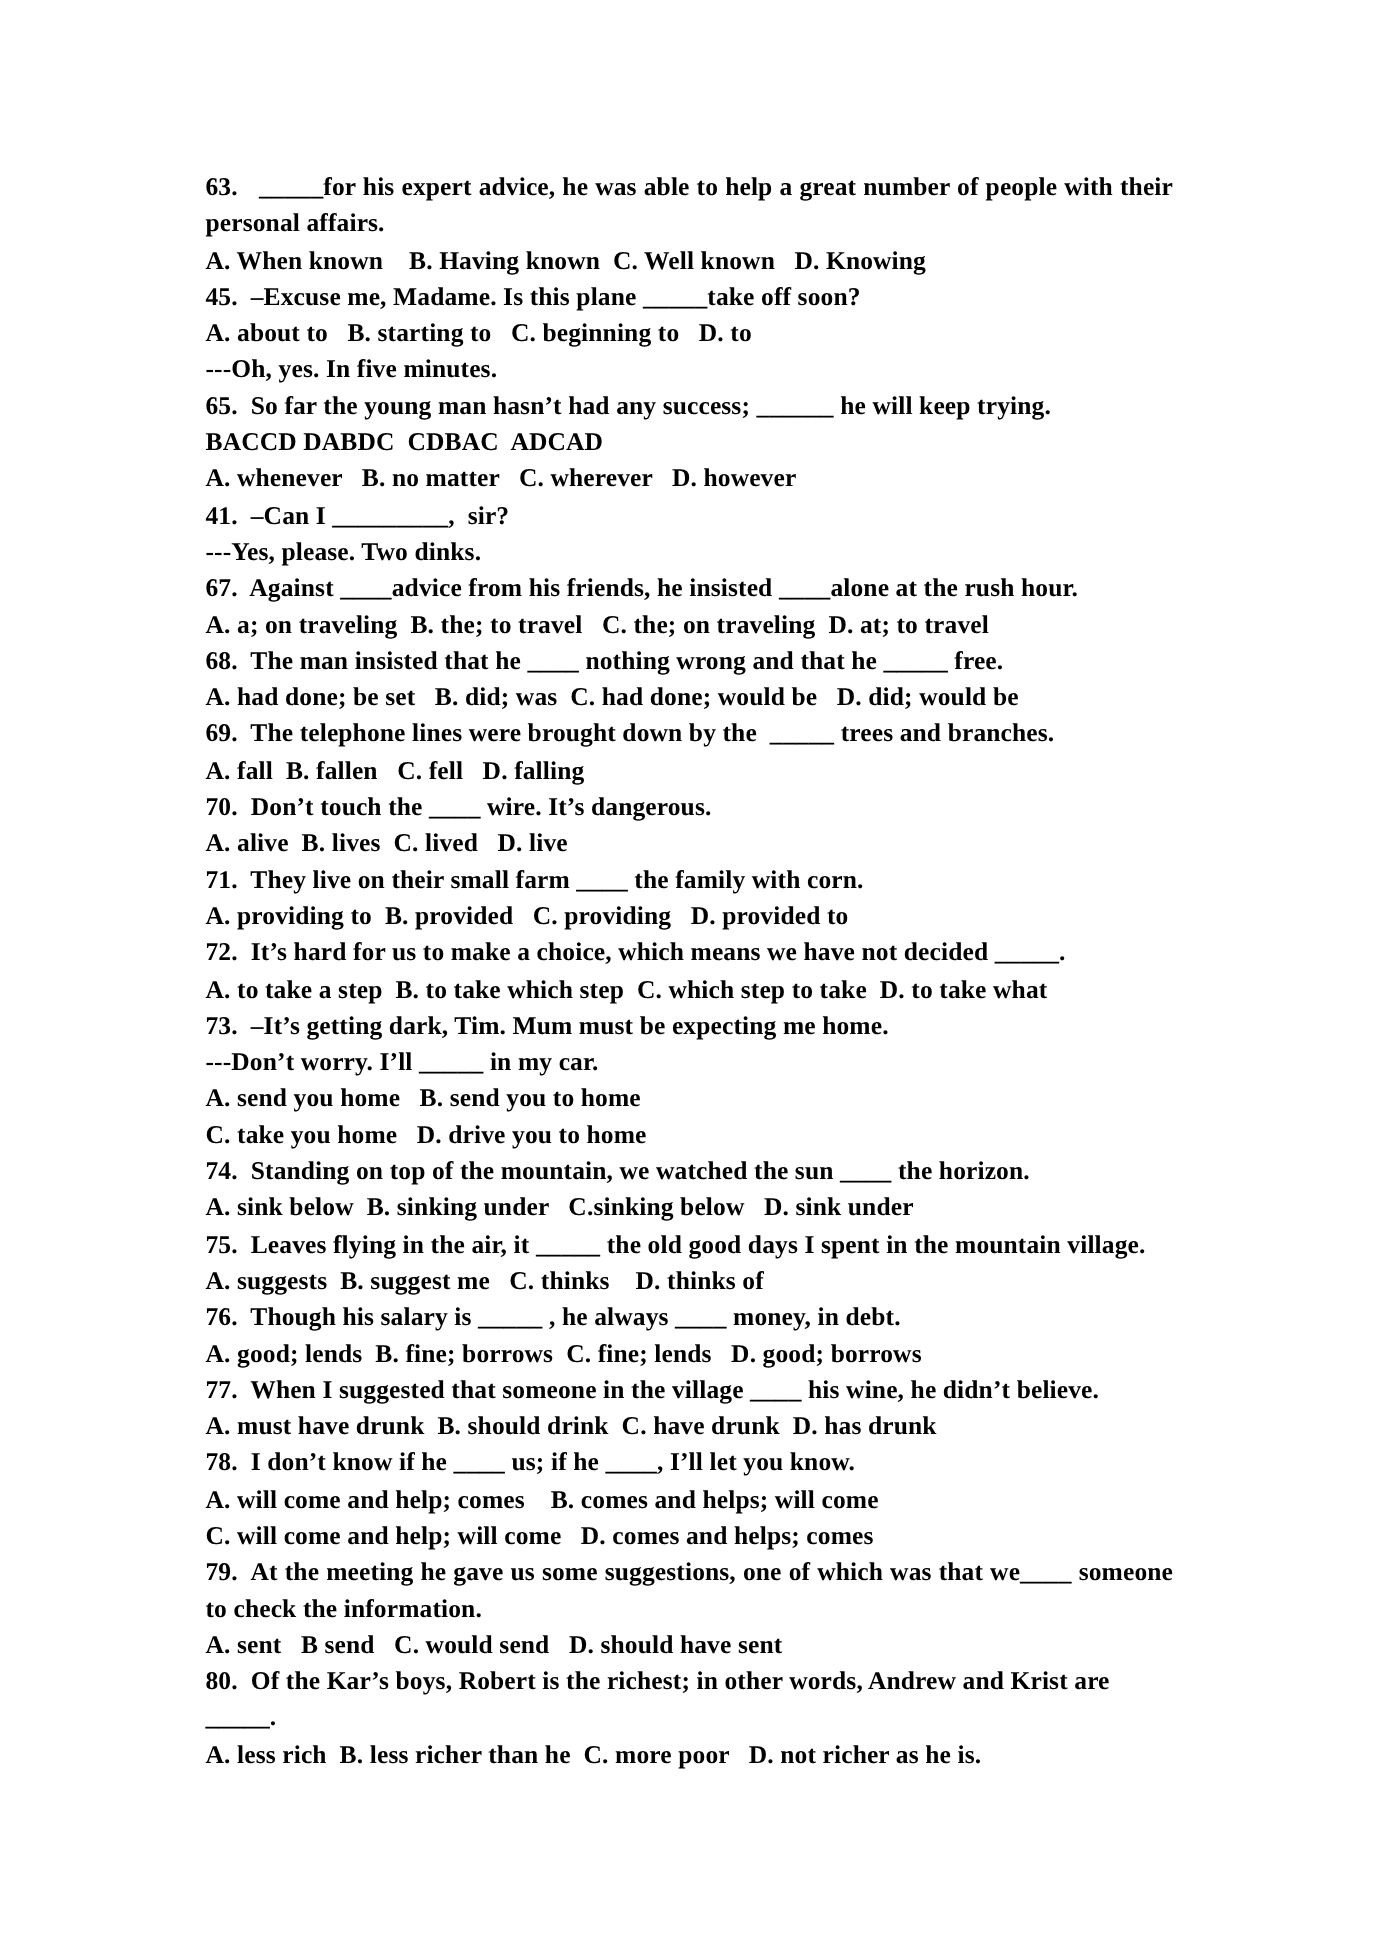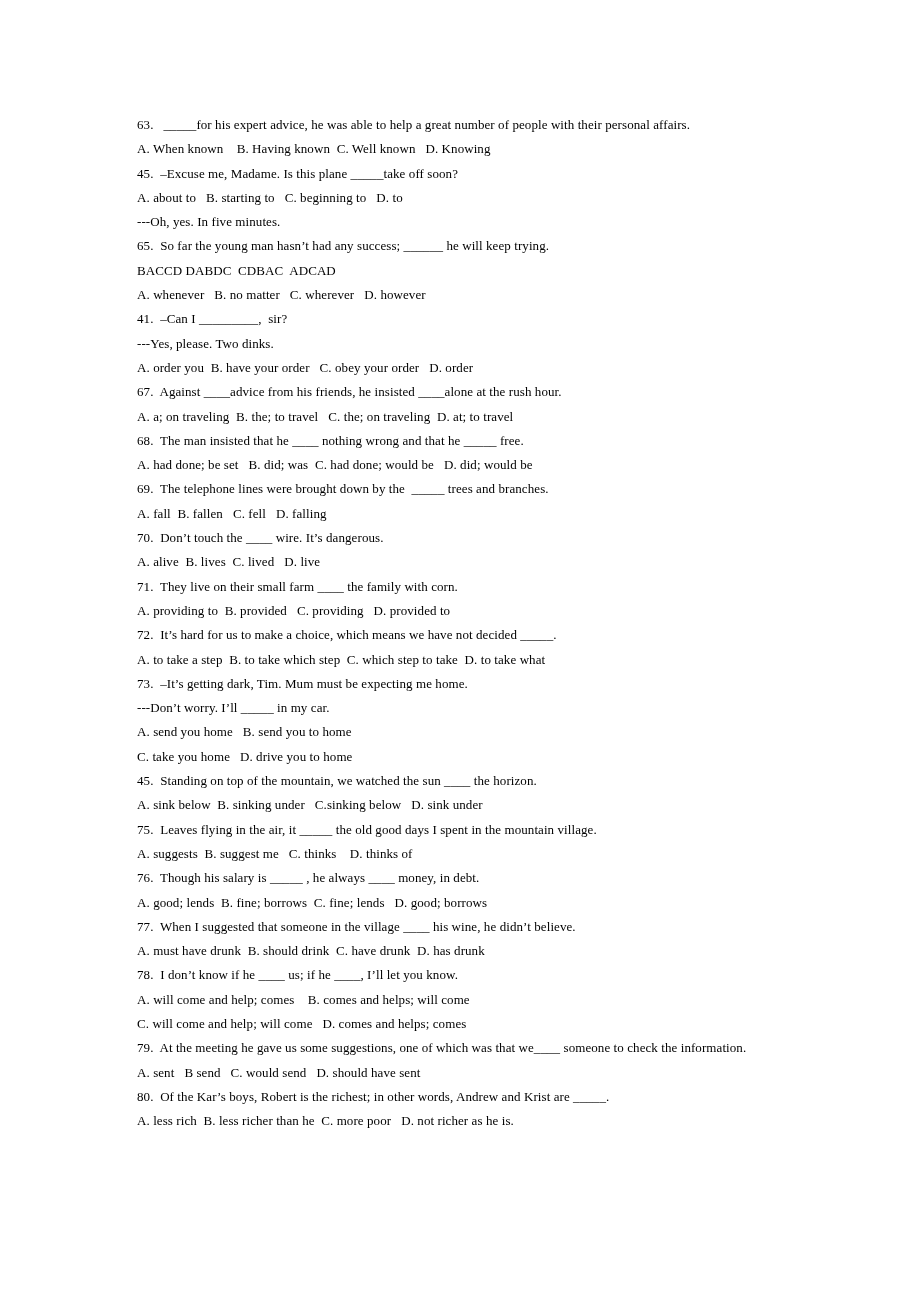--- a/index.html
+++ b/index.html
@@ -24,26 +24,27 @@
     height: 1302px;
     background: #ffffff;
   }
   #content {
     position: absolute;
     left: 137px;
     top: 113px;
     width: 645px;
   }
   .line {
-    font-size: 13px;
+    font-size: 17px;
     line-height: 24.3px;
     white-space: pre-wrap;
     word-spacing: 0px;
     letter-spacing: 0.08px;
     text-align: left;
+    font-weight: bold;
   }
   .line.justify {
     text-align: justify;
     text-justify: inter-word;
   }
 </style>
 </head>
 <body style="background: rgb(255, 255, 255); color: rgb(0, 0, 0);">
 
 <div id="page" style="background: rgb(255, 255, 255);">
@@ -51,38 +52,37 @@
       <div class="line justify">63.   _____for his expert advice, he was able to help a great number of people with their personal affairs.</div>
       <div class="line">A. When known    B. Having known  C. Well known   D. Knowing</div>
       <div class="line">45.  –Excuse me, Madame. Is this plane _____take off soon?</div>
       <div class="line">A. about to   B. starting to   C. beginning to   D. to</div>
       <div class="line">---Oh, yes. In five minutes.</div>
       <div class="line">65.  So far the young man hasn’t had any success; ______ he will keep trying.</div>
       <div class="line">BACCD DABDC  CDBAC  ADCAD</div>
       <div class="line">A. whenever   B. no matter   C. wherever   D. however</div>
       <div class="line">41.  –Can I _________,  sir?</div>
       <div class="line">---Yes, please. Two dinks.</div>
-      <div class="line">A. order you  B. have your order   C. obey your order   D. order</div>
       <div class="line">67.  Against ____advice from his friends, he insisted ____alone at the rush hour.</div>
       <div class="line">A. a; on traveling  B. the; to travel   C. the; on traveling  D. at; to travel</div>
       <div class="line">68.  The man insisted that he ____ nothing wrong and that he _____ free.</div>
       <div class="line">A. had done; be set   B. did; was  C. had done; would be   D. did; would be</div>
       <div class="line">69.  The telephone lines were brought down by the  _____ trees and branches.</div>
       <div class="line">A. fall  B. fallen   C. fell   D. falling</div>
       <div class="line">70.  Don’t touch the ____ wire. It’s dangerous.</div>
       <div class="line">A. alive  B. lives  C. lived   D. live</div>
       <div class="line">71.  They live on their small farm ____ the family with corn.</div>
       <div class="line">A. providing to  B. provided   C. providing   D. provided to</div>
       <div class="line">72.  It’s hard for us to make a choice, which means we have not decided _____.</div>
       <div class="line">A. to take a step  B. to take which step  C. which step to take  D. to take what</div>
       <div class="line">73.  –It’s getting dark, Tim. Mum must be expecting me home.</div>
       <div class="line">---Don’t worry. I’ll _____ in my car.</div>
       <div class="line">A. send you home   B. send you to home</div>
       <div class="line">C. take you home   D. drive you to home</div>
-      <div class="line">45.  Standing on top of the mountain, we watched the sun ____ the horizon.</div>
+      <div class="line">74.  Standing on top of the mountain, we watched the sun ____ the horizon.</div>
       <div class="line">A. sink below  B. sinking under   C.sinking below   D. sink under</div>
       <div class="line">75.  Leaves flying in the air, it _____ the old good days I spent in the mountain village.</div>
       <div class="line">A. suggests  B. suggest me   C. thinks    D. thinks of</div>
       <div class="line">76.  Though his salary is _____ , he always ____ money, in debt.</div>
       <div class="line">A. good; lends  B. fine; borrows  C. fine; lends   D. good; borrows</div>
       <div class="line">77.  When I suggested that someone in the village ____ his wine, he didn’t believe.</div>
       <div class="line">A. must have drunk  B. should drink  C. have drunk  D. has drunk</div>
       <div class="line">78.  I don’t know if he ____ us; if he ____, I’ll let you know.</div>
       <div class="line">A. will come and help; comes    B. comes and helps; will come</div>
       <div class="line">C. will come and help; will come   D. comes and helps; comes</div>

